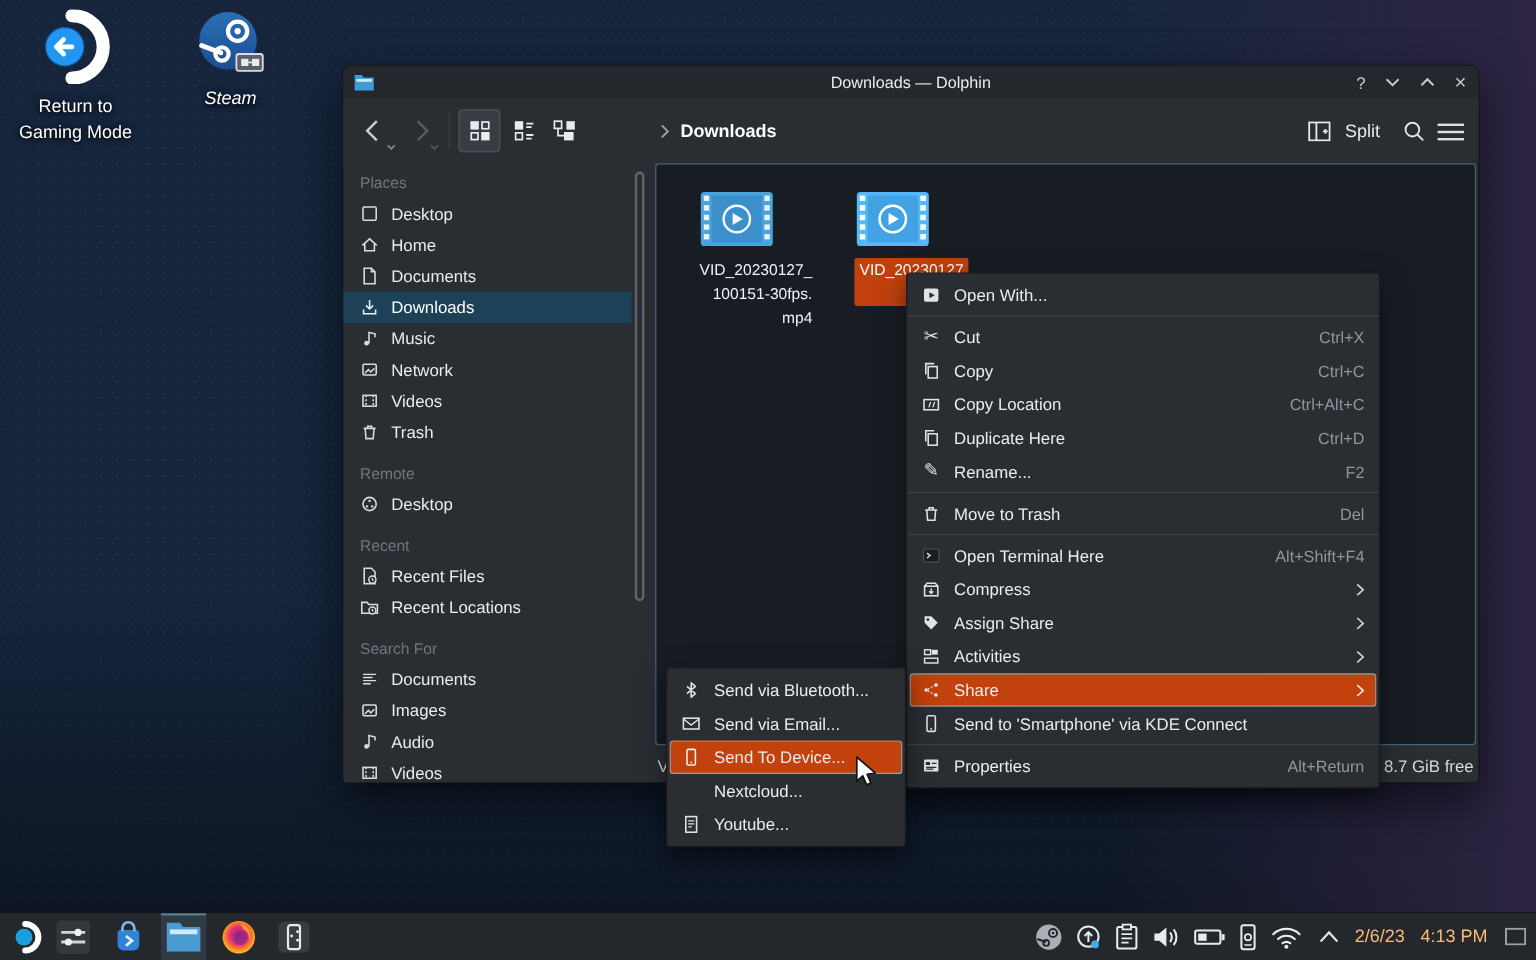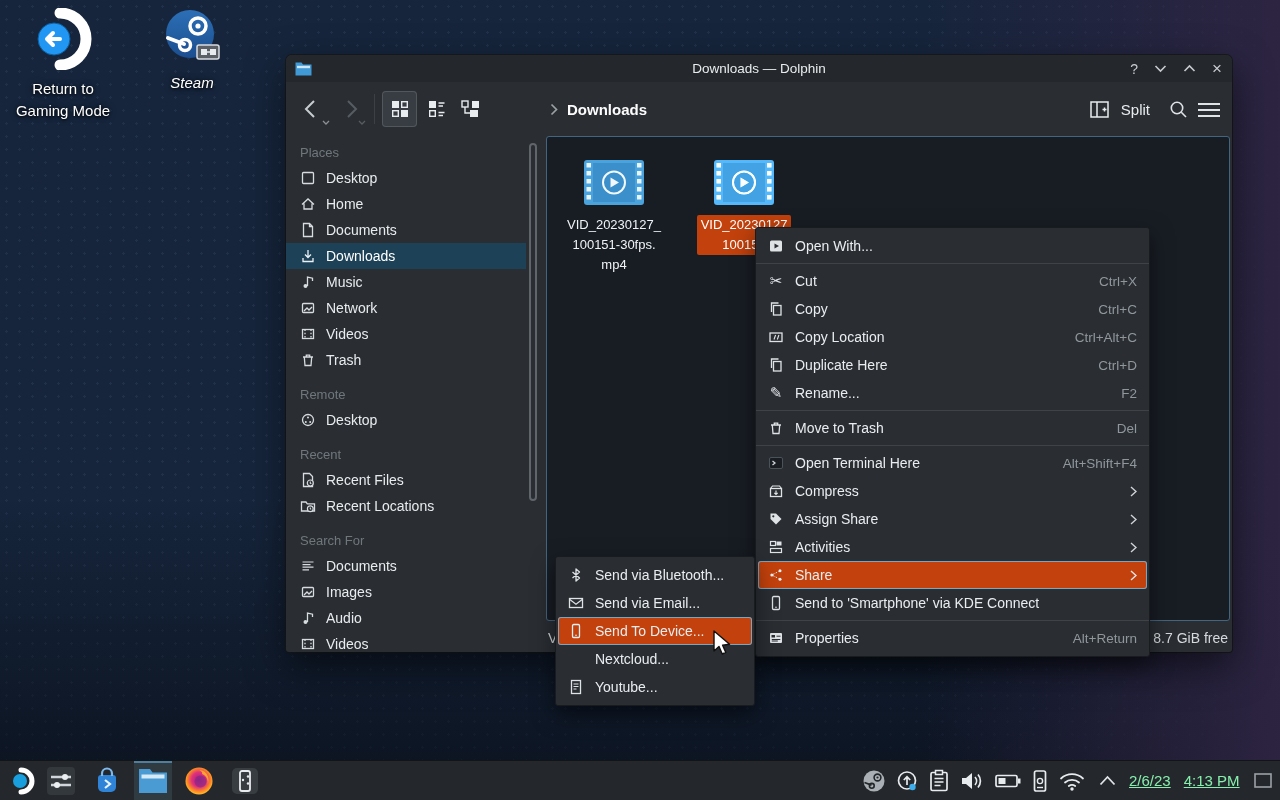--- a/index.html
+++ b/index.html
@@ -65,21 +65,21 @@
   .sb-head.first{padding-top:9px;}
   .sb-item{height:26px; display:flex; align-items:center; gap:10px;
     padding-left:14px; margin-right:18px; font-size:14px; color:#e8ecee;}
   .sb-item.sel{background:#1d4157; color:#fff;}
   .scrollpill{position:absolute; right:7px; top:7px; width:8px; height:358px;
     border:2px solid #5f656b; border-radius:5px;}
 
   
   .view{position:absolute; left:260px; top:81px; width:684px; height:485px;
     background:#181d24; border:1px solid #44657f; border-radius:3px;}
-  .file-item{position:absolute; top:22px; width:126px; text-align:center;}
+  .file-item{position:absolute; top:22px; width:126px; text-align:right;}
   #file-1{left:4px;} #file-2{left:134px;}
   .file-item .thumb{margin:0 auto;}
   .file-item .label{margin-top:9px; font-size:13px; line-height:20px; color:#f0f3f5;}
   #file-2 .label .hl-box{display:inline-block; background:#c2410c; border-radius:2px;
     padding:0 4px; color:#fff;}
   #file-2 .thumb{filter:brightness(1.13);}
 
   .statusbar{position:absolute; left:260px; top:568px; width:686px; height:29px;
     display:flex; align-items:center; font-size:14px; color:#d6dadd;}
   .statusbar .sleft{margin-left:2px;}
@@ -104,21 +104,21 @@
   #cursor{position:absolute; left:712px; top:630px; z-index:60;}
 
   
   .taskbar{position:absolute; left:0; bottom:0; width:1280px; height:40px;
     background:#24282c; border-top:1px solid #121416; z-index:50;}
   .task{position:absolute; top:0; width:38px; height:39px; display:flex;
     align-items:center; justify-content:center;}
   .task.active{background:rgba(130,170,200,.14); box-shadow:inset 0 2px 0 #4e7f9e;}
   .tray{position:absolute; left:862px; right:34px; top:0; height:39px;
     display:flex; align-items:center; gap:9px;}
-  .tray .clock{font-size:15px; color:#86efac; margin-left:4px; white-space:nowrap;text-decoration:underline;}
+  .tray .clock{font-size:15px; color:#fdba74; margin-left:4px; white-space:nowrap;}
   #show-desktop{position:absolute; right:4px; top:0; width:26px; height:39px;
     display:flex; align-items:center; justify-content:center;}
 </style>
 </head>
 <body>
 
 <div class="desk-icon" id="dicon-return">
   <svg width="62" height="62" viewBox="0 0 62 62" style="margin:0 auto">
     <path d="M28 5 a26 26 0 1 1 0 52" fill="none" stroke="#ffffff" stroke-width="11" stroke-linecap="round"></path>
     <circle cx="22" cy="31" r="16" fill="#2196f3" stroke="#0d5e9e" stroke-width="1"></circle>

